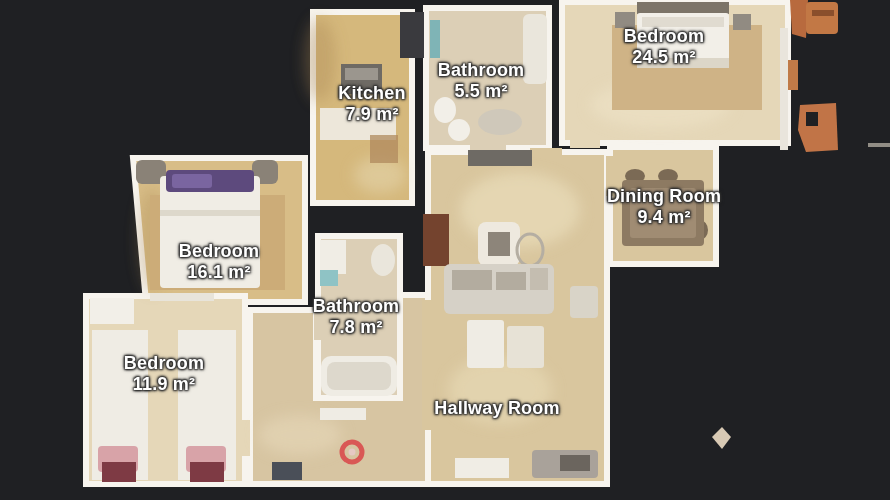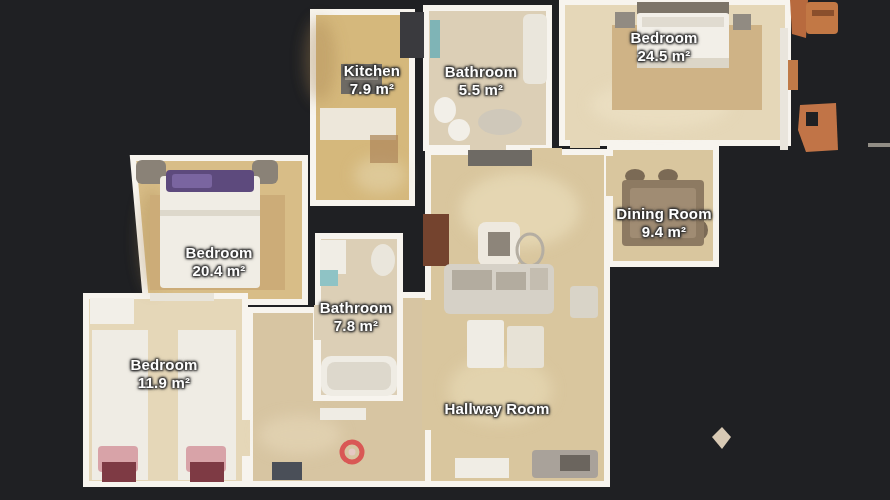--- a/index.html
+++ b/index.html
@@ -13,21 +13,21 @@
     overflow:hidden;
     background:var(--bg,#1f2023);
   }
   #plan-svg{position:absolute;inset:0;display:block;}
   .room-label{
     position:absolute;
     transform:translate(-50%,-50%);
     text-align:center;
     color:var(--label-text,#fff);
     font-weight:700;
-    font-size:15px;
+    font-size:18px;
     line-height:1.18;
     letter-spacing:.2px;
     white-space:nowrap;
     text-shadow:
       1px 1px 2px rgba(45,45,45,.95),
       -1px -1px 2px rgba(45,45,45,.95),
       1px -1px 2px rgba(45,45,45,.95),
       -1px 1px 2px rgba(45,45,45,.95),
       0 0 4px rgba(45,45,45,.8);
     pointer-events:none;
@@ -175,39 +175,39 @@
     <rect x="812" y="10" width="22" height="6" fill="#8a4f2c"></rect>
     <rect x="780" y="28" width="8" height="122" fill="#e9e5dc"></rect>
     <rect x="788" y="60" width="10" height="30" fill="#c07a48"></rect>
     <polygon points="800,105 836,103 838,150 806,152 798,130" fill="#c17447"></polygon>
     <rect x="806" y="112" width="12" height="14" fill="#1f2023"></rect>
     <rect x="868" y="143" width="22" height="4" fill="#918d85"></rect>
     <polygon points="712,437 722,427 731,437 722,449" fill="#d8c9b4"></polygon>
   </g>
 </svg>
 
-<div class="room-label" style="left:372px;top:80px">
+<div class="room-label" style="left:372px;top:104px">
   <span>Kitchen</span>
   <span>7.9 m²</span>
 </div>
 <div class="room-label" style="left:481px;top:81px">
   <span>Bathroom</span>
   <span>5.5 m²</span>
 </div>
 <div class="room-label" style="left:664px;top:47px">
   <span>Bedroom</span>
   <span>24.5 m²</span>
 </div>
-<div class="room-label" style="left:664px;top:223px">
+<div class="room-label" style="left:664px;top:207px">
   <span>Dining Room</span>
   <span>9.4 m²</span>
 </div>
 <div class="room-label" style="left:219px;top:262px">
   <span>Bedroom</span>
-  <span>20.4 m²</span>
+  <span>16.1 m²</span>
 </div>
 <div class="room-label" style="left:356px;top:317px">
   <span>Bathroom</span>
   <span>7.8 m²</span>
 </div>
 <div class="room-label" style="left:164px;top:374px">
   <span>Bedroom</span>
   <span>11.9 m²</span>
 </div>
 <div class="room-label" style="left:497px;top:409px">

